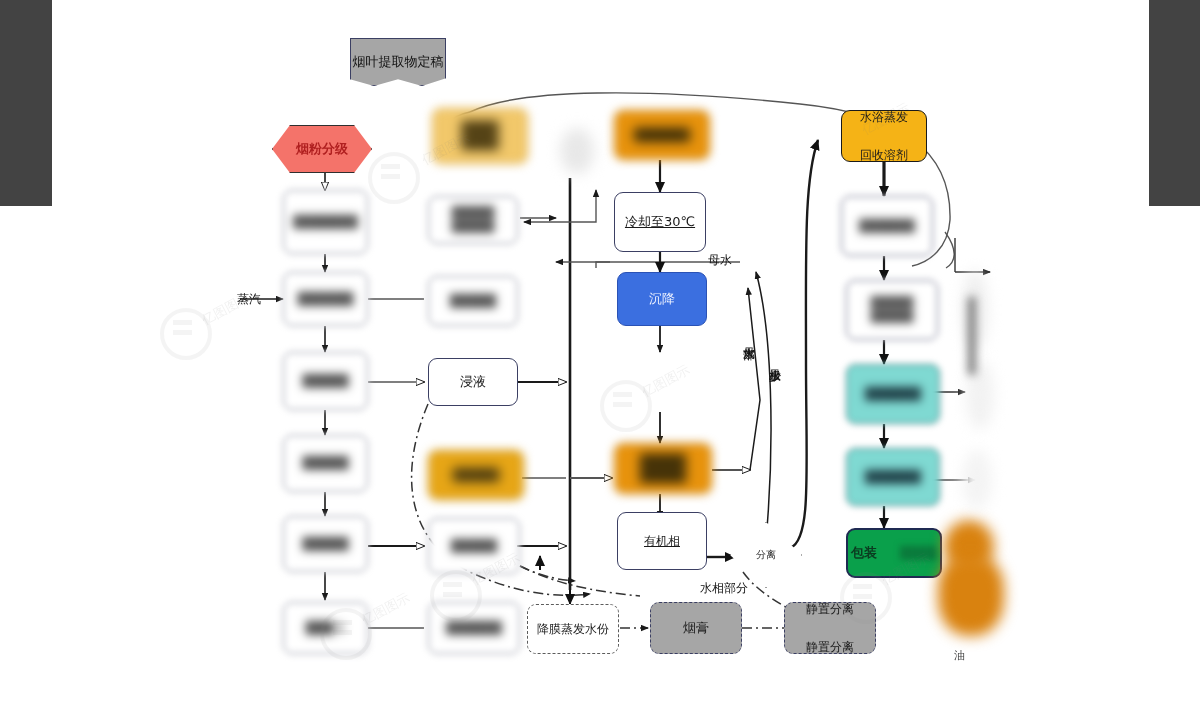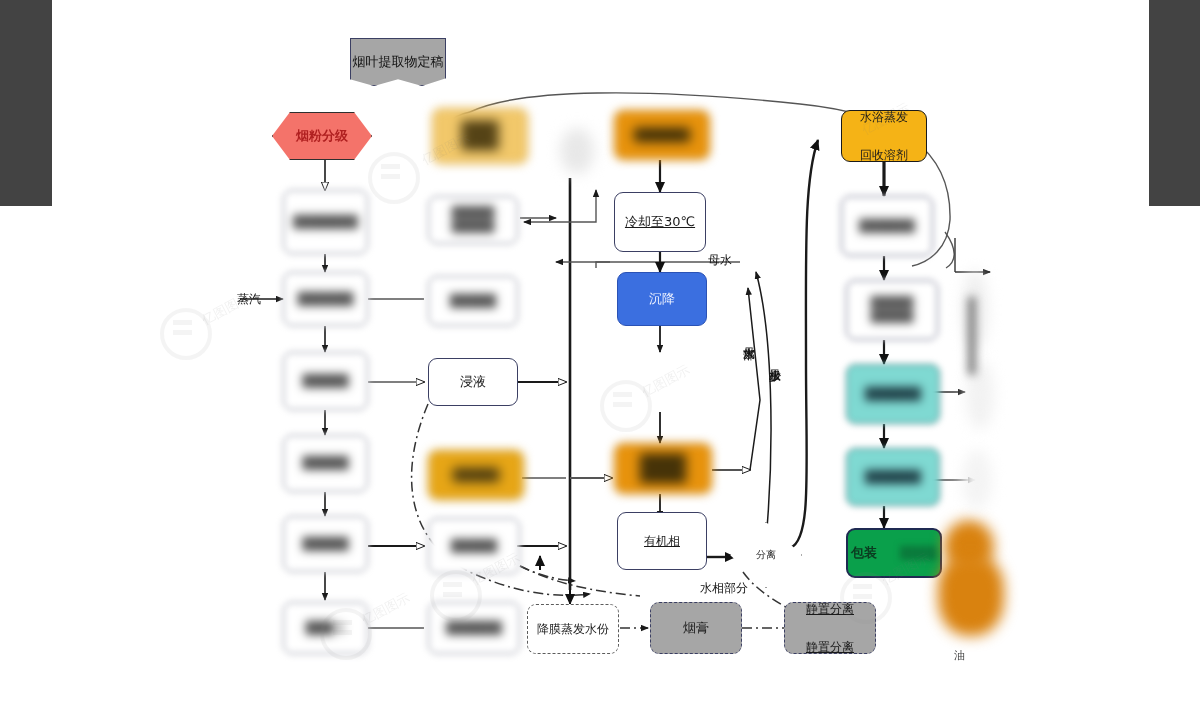--- a/index.html
+++ b/index.html
@@ -160,21 +160,21 @@
       <path d="M570,590 L570,604" marker-end="url(#arfat)"></path>
       <path d="M540,570 L540,556" marker-end="url(#arfat)"></path>
     </g>
   </svg>
 
   <div class="docnode" style="left:350px;top:38px;width:96px;height:48px;font-size:13px;">
     <div class="dc"></div>
     <div class="lbl">烟叶提取物定稿</div>
   </div>
 
-  <div class="hexnode" style="left:272px;top:112px;width:100px;height:48px;font-size:13px;">
+  <div class="hexnode" style="left:272px;top:125px;width:100px;height:48px;font-size:13px;">
     <div class="hx"></div>
     <div class="lbl">烟粉分级</div>
   </div>
 
   <div class="node rbox thin blur" style="left:283px;top:190px;width:85px;height:64px;">
     <span class="txtblur" style="font-size:12px;color:#555;">███████</span>
   </div>
   <div class="node rbox thin blur" style="left:283px;top:272px;width:85px;height:54px;">
     <span class="txtblur" style="font-size:12px;color:#555;">██████</span>
   </div>
@@ -272,21 +272,21 @@
   </div>
 
   <div class="node dashbox light" style="left:527px;top:604px;width:92px;height:50px;font-size:12px;background:#fff;">
     <span>降膜蒸发水份</span>
   </div>
 
   <div class="node dashbox" style="left:650px;top:602px;width:92px;height:52px;background:#a6a6a6;font-size:13px;">
     <span>烟膏</span>
   </div>
 
-  <div class="node dashbox" style="left:784px;top:602px;width:92px;height:52px;background:#a6a6a6;font-size:12px;flex-direction:column;text-decoration:underline;">
+  <div class="node dashbox" style="left:784px;top:602px;width:92px;height:52px;background:#a6a6a6;font-size:12px;flex-direction:column;">
     <span>静置分离</span>
     <span>静置分离</span>
   </div>
 
   <div class="blob" style="left:944px;top:520px;width:50px;height:52px;background:#d9820f;"></div>
   <div class="blob" style="left:938px;top:556px;width:66px;height:80px;background:#d9820f;border-radius:40% 40% 45% 45%;"></div>
   <div class="edgelabel" style="left:954px;top:648px;font-size:11px;color:#444;">油</div>
 
   <div class="blob" style="left:560px;top:128px;width:34px;height:46px;background:#e8e8e8;"></div>
   <div class="blob" style="left:962px;top:270px;width:26px;height:80px;background:#efefef;"></div>

